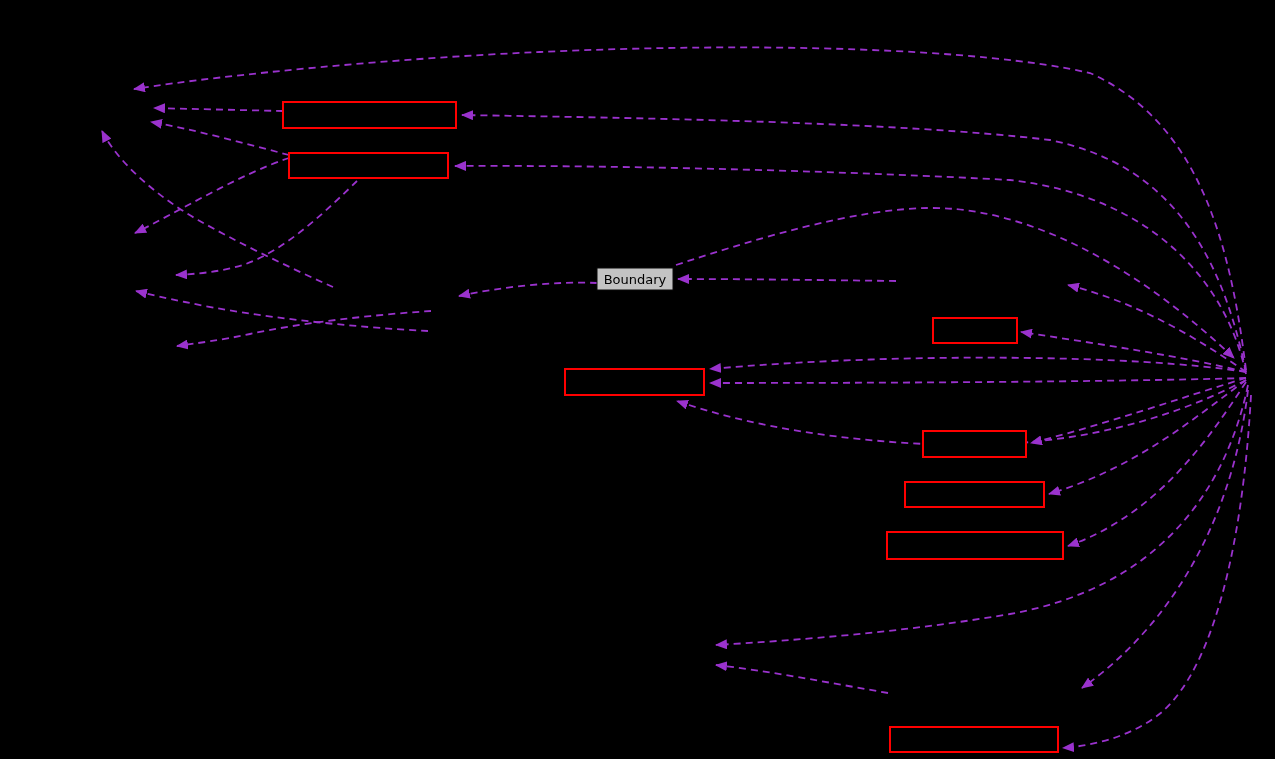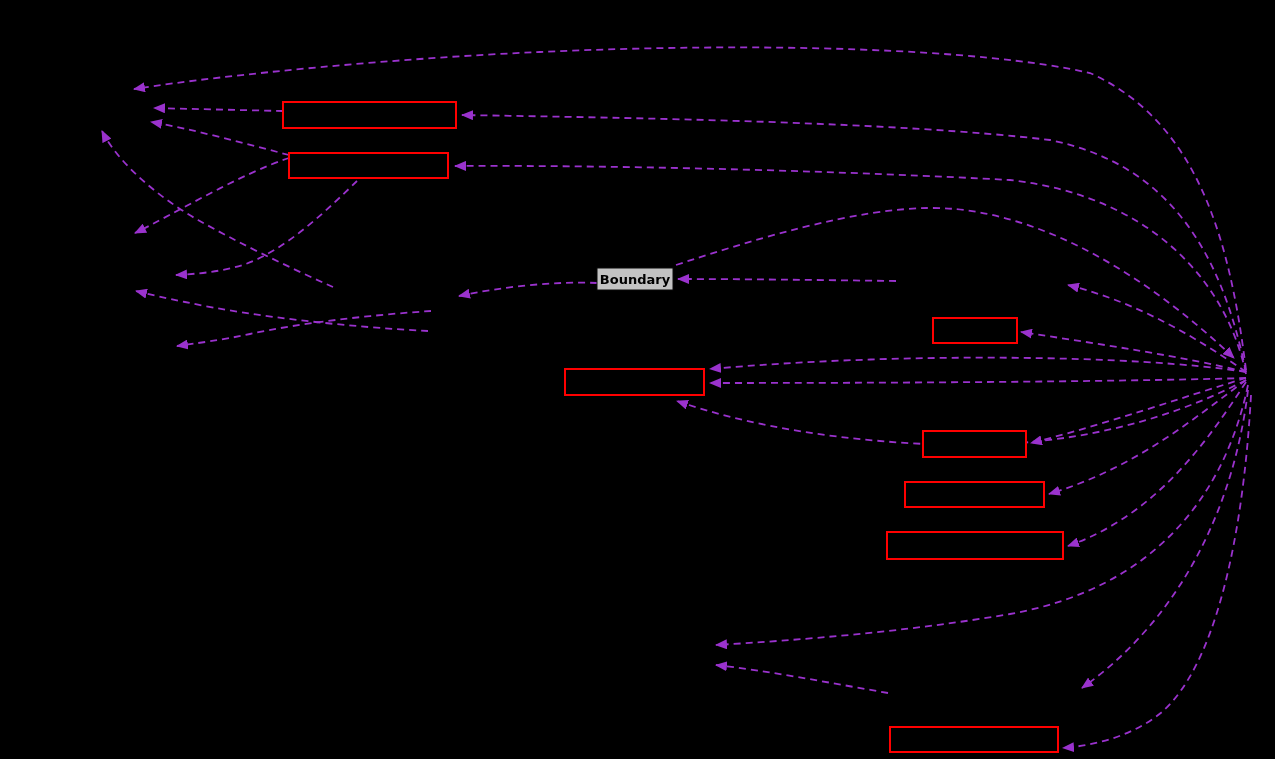--- a/index.html
+++ b/index.html
@@ -1,16 +1,16 @@
 <!DOCTYPE html>
 <html><head>
 <meta charset="utf-8">
 <style>
   html,body{margin:0;padding:0;background:#000;}
-  .stage{position:relative;width:1275px;height:759px;background:#000;overflow:hidden;font-weight:bold;}
+  .stage{position:relative;width:1275px;height:759px;background:#000;overflow:hidden;}
   svg{display:block;}
   .edge{fill:none;stroke-dasharray:7 5;stroke-width:1.8px;}
   .red-node{fill:#000;stroke-width:2px;}
   .boundary-label{font-family:"DejaVu Sans","Liberation Sans",sans-serif;font-size:13px;fill:#000;}
 </style>
 </head>
 <body>
 
 <div class="stage">
   <svg width="1275" height="759" viewBox="0 0 1275 759" xmlns="http://www.w3.org/2000/svg">

